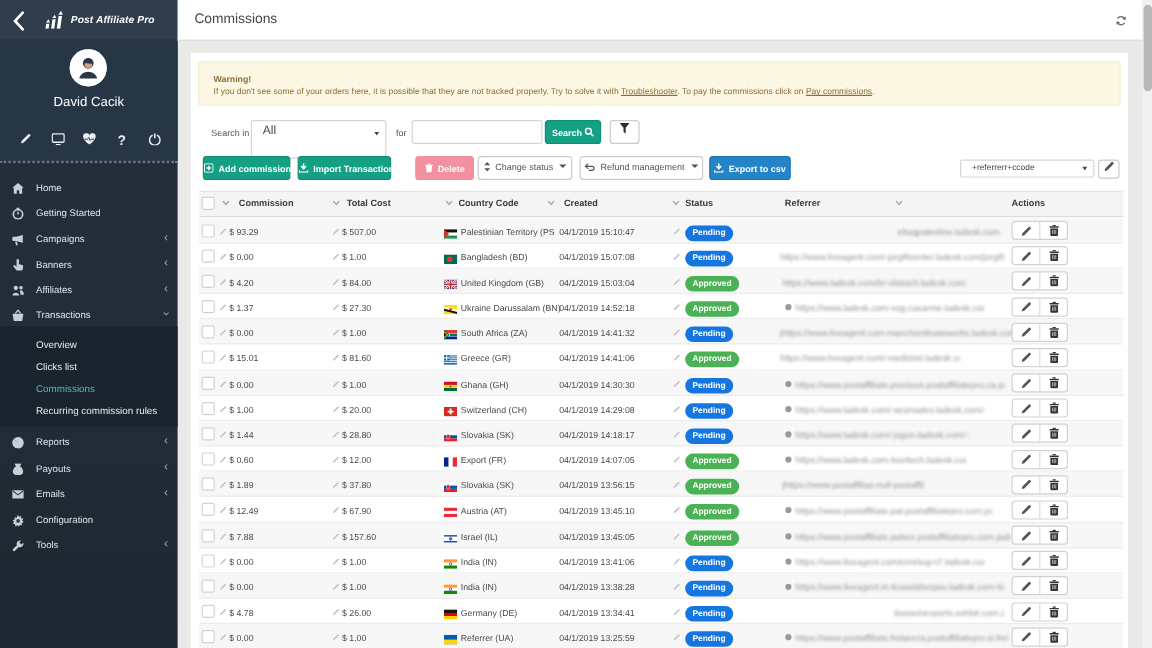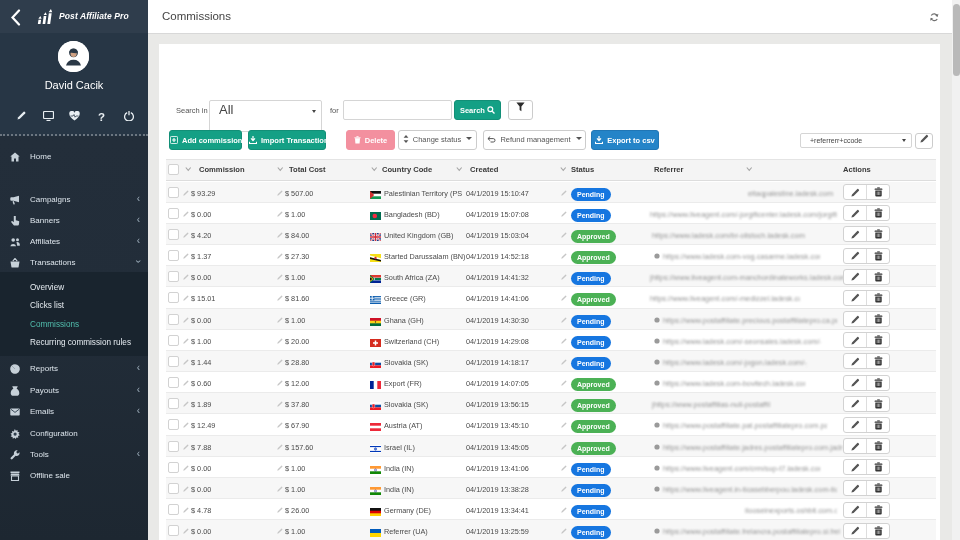--- a/index.html
+++ b/index.html
@@ -17,21 +17,21 @@
 #submenu{position:absolute;left:0;top:272px;width:148px;height:84px;background:#19242e;}
 .sitem{position:absolute;left:30px;font-size:8.2px;color:#e6ecf1;}
 #topbar{position:absolute;left:148px;top:0;width:804px;height:34px;background:#fff;border-bottom:1px solid #d8d8d8;}
 #title{position:absolute;left:14px;top:10px;font-size:11.5px;color:#454545;}
 #card{position:absolute;left:159px;top:44px;width:781px;height:496px;background:#fff;}
 #warn{position:absolute;left:6px;top:7px;width:769px;height:37px;background:#fcf8e3;border:1px solid #f3ecd0;border-radius:2px;color:#8a6d3b;font-size:7.1px;}
 #warn b{display:block;margin:9px 0 2px 12px;font-size:7.3px;}
 #warn span{display:block;margin-left:12px;}
 #warn u{text-decoration:underline;}
 .lab{position:absolute;font-size:7.5px;color:#555;}
-.sel{position:absolute;height:32px;background:#fff;border:1px solid #d5d5d5;border-radius:2px;font-size:13px;color:#444;line-height:18px;padding-left:9px;}
+.sel{position:absolute;height:32px;background:#fff;border:1px solid #d5d5d5;border-radius:2px;font-size:10px;color:#444;line-height:18px;padding-left:9px;}
 .sel .ca{position:absolute;right:5px;top:8.5px;width:0;height:0;border-left:2.8px solid transparent;border-right:2.8px solid transparent;border-top:3.2px solid #444;}
 .inp{position:absolute;height:20px;background:#fff;border:1px solid #d5d5d5;border-radius:2px;}
 .btn{position:absolute;height:20px;border-radius:3px;font-size:7.5px;font-weight:bold;color:#fff;text-align:center;border:1px solid transparent;white-space:nowrap;}
 .btn .ic{vertical-align:-1px;margin-right:4px;}
 .bgreen{background:#14a085;border-color:#128f77;}
 .bpink{background:#f3909f;border-color:#f3909f;}
 .bblue{background:#2484c8;border-color:#2076b5;}
 .bwhite{background:#fff;border:1px solid #ccc;color:#555;font-weight:normal;}
 .hdr{position:absolute;font-size:7.6px;font-weight:bold;color:#3a3a3a;}
 .hca{position:absolute;top:5px;}
@@ -109,20 +109,29 @@
       </span>
 </div>
 <div class="mitem" style="top:146px">
       <span class="mico">
         <svg width="10" height="10" viewBox="0 0 10 10">
           <path d="M5,0.5 L9.7,4.5 H8.5 V9.5 H6 V6.5 H4 V9.5 H1.5 V4.5 H0.3 Z" fill="#c6d0d8"></path>
         </svg>
       </span>
       <span class="mlab">Home</span>
     </div>
+<div class="mitem" style="top:167px">
+      <span class="mico">
+        <svg width="10" height="10" viewBox="0 0 10 10">
+          <circle cx="5" cy="5.6" r="3.9" fill="none" stroke="#c6d0d8" stroke-width="1.4"></circle>
+          <path d="M5,3.4 V5.8 M3.8,0.6 H6.2" stroke="#c6d0d8" stroke-width="1.2"></path>
+        </svg>
+      </span>
+      <span class="mlab">Getting Started</span>
+    </div>
 <div class="mitem" style="top:188.5px">
       <span class="mico">
         <svg width="10" height="10" viewBox="0 0 10 10">
           <path d="M9,0.8 V7.2 L3.5,5.8 H1.2 A1,1 0 0 1 0.3,4.8 V3.2 A1,1 0 0 1 1.2,2.2 H3.5 Z" fill="#c6d0d8"></path>
           <path d="M3.2,6.2 L4.2,9.4" stroke="#c6d0d8" stroke-width="1.4"></path>
         </svg>
       </span>
       <span class="mlab">Campaigns</span>
       <span class="mch">‹</span>
     </div>
@@ -202,47 +211,42 @@
       <span class="mlab">Configuration</span>
     </div>
 <div class="mitem" style="top:443.5px">
       <span class="mico">
         <svg width="10" height="10" viewBox="0 0 10 10">
           <path d="M9.4,2.2 a2.9,2.9 0 0 1 -3.8,3.6 L2.5,9 A1.1,1.1 0 0 1 0.9,7.4 L4.1,4.3 A2.9,2.9 0 0 1 7.7,0.5 L6.1,2.1 L7.8,3.8 Z" fill="#c6d0d8"></path>
         </svg>
       </span>
       <span class="mlab">Tools</span>
       <span class="mch">‹</span>
-    </div>
-<div class="mitem" style="top:465px">
-      <span class="mico">
-        <svg width="10" height="10" viewBox="0 0 10 10">
-          <path d="M0.5,0.5 H9.5 V2 H0.5 Z M1,2.5 H9 L9.5,4.5 H0.5 Z" fill="#c6d0d8"></path>
-          <path d="M1.5,5 H8.5 V9.5 H1.5 Z" fill="none" stroke="#c6d0d8" stroke-width="1.1"></path>
-        </svg>
-      </span>
-      <span class="mlab">Offline sale</span>
     </div>
 </div>
 <div id="topbar">
     <span id="title">Commissions</span>
 <span class="abs" style="left:782px;top:13px;line-height:0;">
       <span style="display:block;line-height:0;">
         <svg width="8.5" height="8.5" viewBox="0 0 8.5 8.5">
           <g transform="scale(0.85)">
             <path d="M8.8,4 a4,4 0 0 0 -7.3,-1" fill="none" stroke="#6f6f6f" stroke-width="1.4"></path>
             <path d="M9.9,1 L9,4.5 L6.1,3.2 Z" fill="#6f6f6f"></path>
             <path d="M1.2,6 a4,4 0 0 0 7.3,1" fill="none" stroke="#6f6f6f" stroke-width="1.4"></path>
             <path d="M0.1,9 L1,5.5 L3.9,6.8 Z" fill="#6f6f6f"></path>
           </g>
         </svg>
       </span>
     </span>
 </div>
 <div id="card">
+<div id="warn">
+      <b>Warning!</b>
+      <span>If you don't see some of your orders here, it is possible that they are not tracked properly. Try to solve it with <u>Troubleshooter</u>. To pay the commissions click on <u>Pay commissions</u>.</span>
+    </div>
 <span class="lab" style="left:17px;top:62px;">Search in</span>
 <div class="sel" style="left:50px;top:56px;width:113px;">All<span class="ca"></span></div>
 <span class="lab" style="left:171px;top:62px;">for</span>
 <div class="inp" style="left:184px;top:56px;width:109px;"></div>
 <div class="btn bgreen" style="left:295px;top:56px;width:47px;line-height:19px;">Search <span style="vertical-align:-1px;"><svg width="8" height="8" viewBox="0 0 8 8">
           <circle cx="3.3" cy="3.3" r="2.4" fill="none" stroke="#fff" stroke-width="1.2"></circle>
           <path d="M5.2,5.2 L7.5,7.5" stroke="#fff" stroke-width="1.3"></path>
         </svg></span></div>
 <div class="btn bwhite" style="left:349px;top:56px;width:25px;line-height:18px;"><svg width="9" height="10" viewBox="0 0 9 10">
         <path d="M0.4,0.4 H8.6 L5.4,4.4 V9.2 L3.6,8 V4.4 Z" fill="#2b2b2b"></path>
@@ -470,21 +474,21 @@
       </span>
       <span class="cell" style="left:119px;top:7px;">$ 27.30</span>
       <span class="flag" style="left:204px;">
         <svg width="11" height="8" viewBox="0 0 11 8">
           <rect width="11" height="8" fill="#f7e017"></rect>
           <path d="M0,1.5 L11,4.2 L11,6 L0,3.3 Z" fill="#fff"></path>
           <path d="M0,3.3 L11,6 L11,7.6 L0,4.9 Z" fill="#111"></path>
           <circle cx="5.5" cy="4" r="1.2" fill="#cf2b38"></circle>
         </svg>
       </span>
-      <span class="cell" style="left:218px;top:7px;">Started Darussalam (BN)</span>
+      <span class="cell" style="left:218px;top:7px;">Ukraine Darussalam (BN)</span>
       <span class="cell" style="left:300px;top:7px;">04/1/2019 14:52:18</span>
       <span class="rpe" style="left:395px;">
         <svg width="6" height="6" viewBox="0 0 6 6">
           <path d="M0.3,5.7 L0.7,4.3 L4.3,0.7 a0.4,0.4 0 0 1 0.7,0 l0.3,0.3 a0.4,0.4 0 0 1 0,0.7 L1.7,5.3 Z" fill="#c6c6c6"></path>
         </svg>
       </span>
       <span class="badge bA" style="left:405px;">Approved</span>
       <span class="abs bico" style="left:488px;top:8px;line-height:0;">
         <svg width="6" height="6" viewBox="0 0 6 6">
           <circle cx="3" cy="3" r="2.6" fill="#9a9a9a"></circle>

